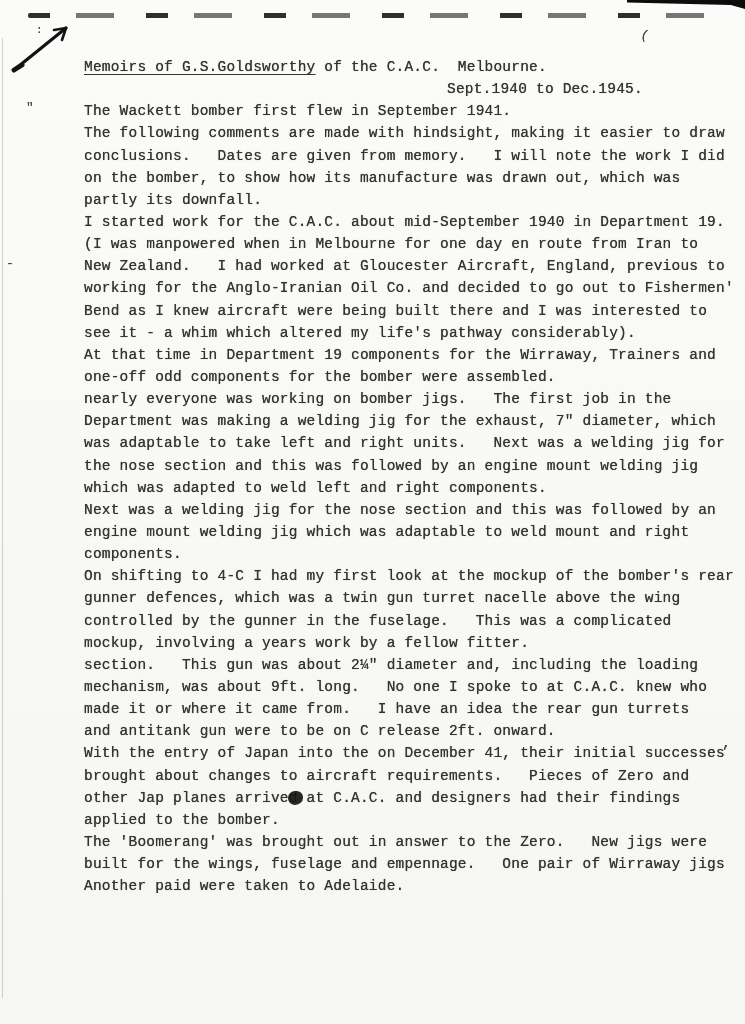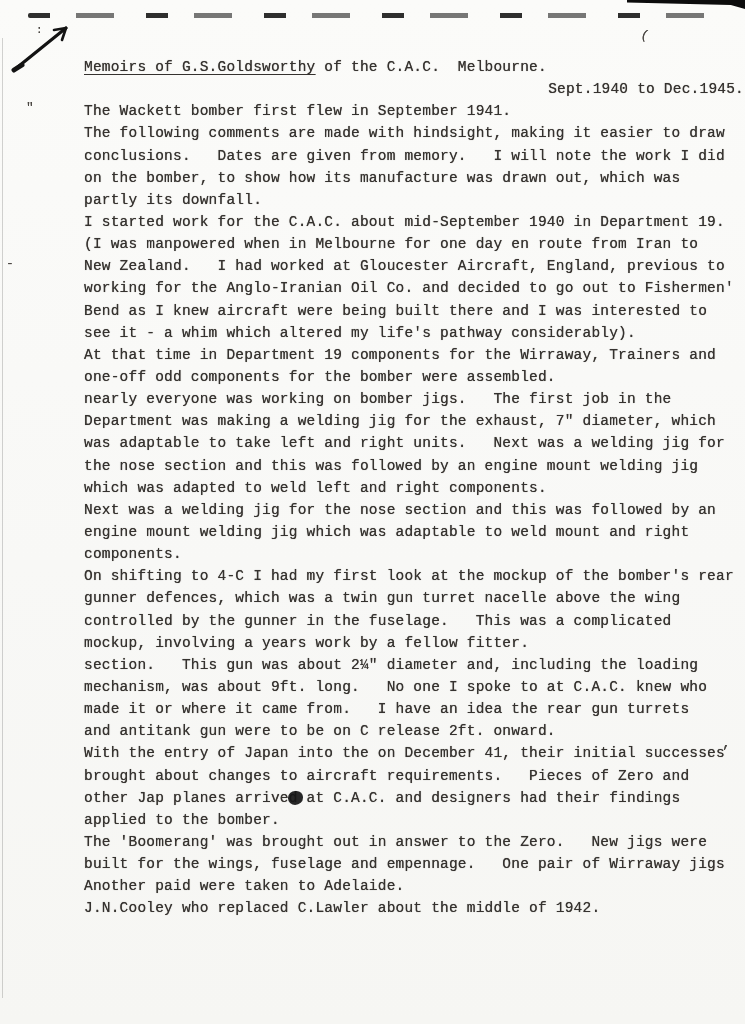--- a/index.html
+++ b/index.html
@@ -44,21 +44,21 @@
     position:absolute;left:57px;top:56px;width:660px;
     color:#35322f;
     font-size:14.5px;line-height:22.15px;
     letter-spacing:.2px;
     text-shadow:0 0 .7px rgba(55,50,45,.85);
     margin-left:27px;
   }
   .line{white-space:pre;height:22.15px;}
   .title-line{white-space:pre;height:22.15px;}
   .title-underlined{text-decoration:underline;text-underline-offset:3px;}
-  .date-line{white-space:pre;height:22.15px;padding-left:363px;text-align:right;}
+  .date-line{white-space:pre;height:22.15px;padding-left:363px;}
   
   .margin-mark{position:absolute;color:#4a4743;font-size:13px;text-shadow:0 0 .6px rgba(60,55,50,.8);}
   .mk-quote{left:26px;top:100px;}
   .mk-dash{left:6px;top:256px;}
   .mk-comma{right:14px;top:735px;font-size:15px;}
   .mk-tick{right:96px;top:28px;transform:rotate(18deg);}
   .mk-excl{left:36px;top:24px;font-size:11px;}
 </style>
 </head>
 <body>
@@ -116,19 +116,18 @@
         <div class="line">mechanism, was about 9ft. long.   No one I spoke to at C.A.C. knew who</div>
         <div class="line">made it or where it came from.   I have an idea the rear gun turrets</div>
         <div class="line">and antitank gun were to be on C release 2ft. onward.</div>
         <div class="line">With the entry of Japan into the on December 41, their initial successes</div>
         <div class="line">brought about changes to aircraft requirements.   Pieces of Zero and</div>
         <div class="line">other Jap planes arrived at C.A.C. and designers had their findings</div>
         <div class="line">applied to the bomber.</div>
         <div class="line">The 'Boomerang' was brought out in answer to the Zero.   New jigs were</div>
         <div class="line">built for the wings, fuselage and empennage.   One pair of Wirraway jigs</div>
         <div class="line">Another paid were taken to Adelaide.</div>
-        <div class="line">J.N.Cooley who replaced C.Lawler about the middle of 1942.</div>
       </div>
   </div>
 
   <div class="ink-blot"></div>
 
 </div>
 
 </body></html>

